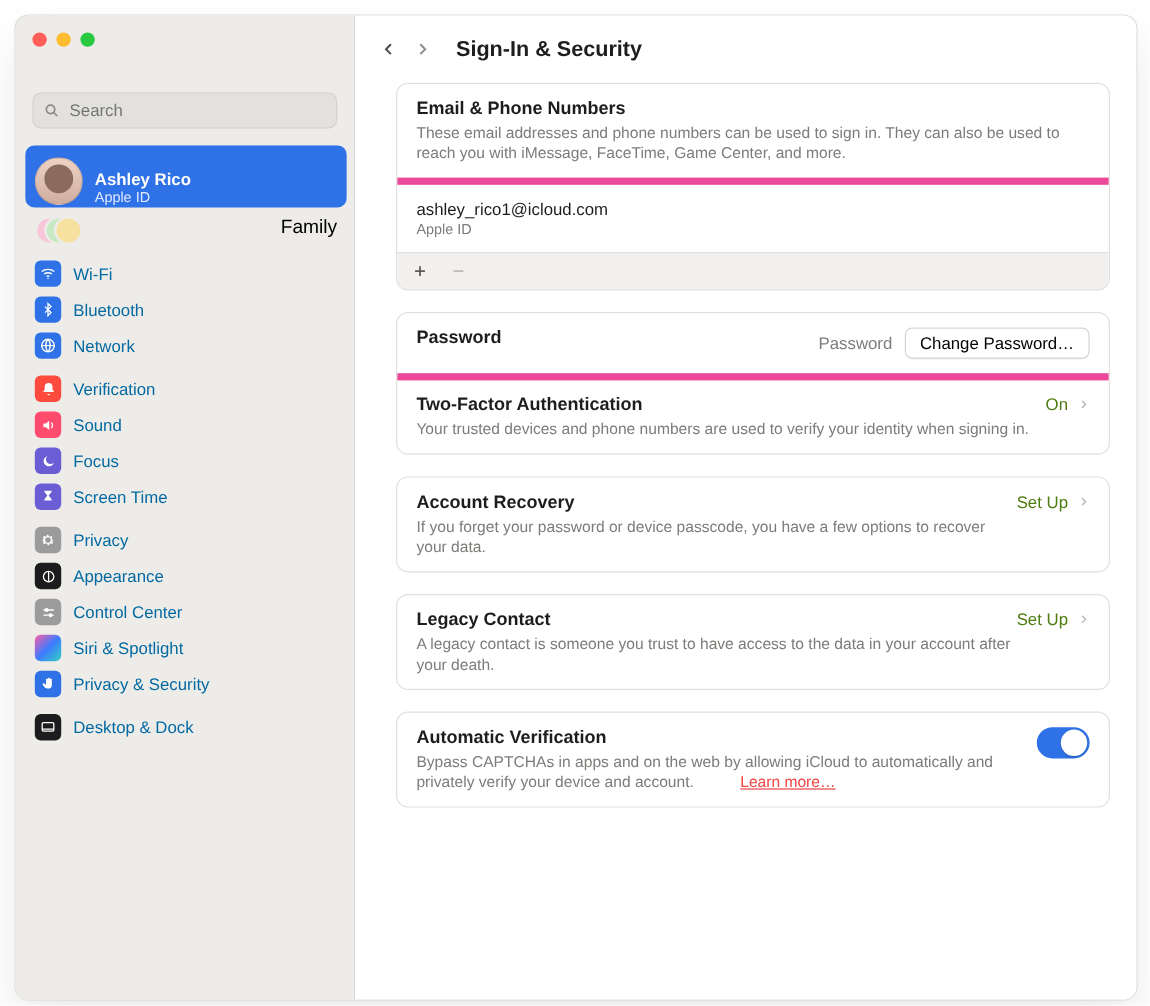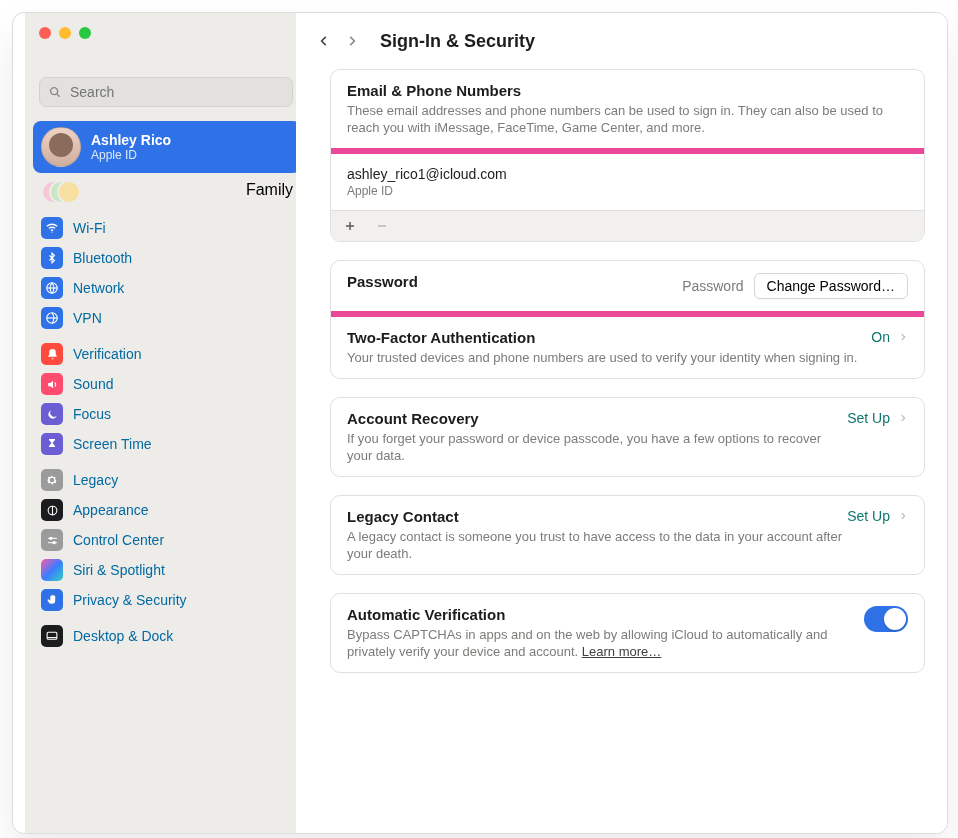--- a/index.html
+++ b/index.html
@@ -1,30 +1,30 @@
 <!DOCTYPE html>
 <html><head>
 <meta charset="utf-8">
 <style>
   html, body { margin:0; padding:0; font-family: -apple-system, "Helvetica Neue", Arial, sans-serif; background:#fff; }
   #wrap { position:relative; width:958px; height:838px; }
   .window { position:absolute; left:12px; top:12px; width:934px; height:820px; background:#fff; border:1px solid #dcdcdc; border-radius:12px; overflow:hidden; box-shadow:0 20px 40px rgba(0,0,0,.08);}
-  .sidebar { position:absolute; left:12px; top:0; bottom:0; width:282px; background:#eeece9; border-right:1px solid #d9d7d4;}
+  .sidebar { position:absolute; left:0; top:0; bottom:0; width:282px; background:#eeece9; border-right:1px solid #d9d7d4;}
   .mainpane { position:absolute; left:283px; top:0; right:0; bottom:0; background:#fff;}
   .traffic { position:absolute; left:14px; top:14px; display:flex; gap:8px;}
   .dot{width:12px;height:12px;border-radius:50%;}
   .dot.red{background:#ff5f57;} .dot.yellow{background:#febc2e;} .dot.green{background:#28c840;}
   .search{ position:absolute; left:14px; top:64px; width:254px; height:30px; background:#e3e1de; border:1px solid #d4d2cf; border-radius:7px; display:flex; align-items:center; padding:0 8px; box-sizing:border-box;}
   .search input{ border:0; background:transparent; outline:0; font-size:14px; color:#7b7a77; width:100%;}
   .search .mag{margin-right:6px;color:#8a8987;}
   .mag svg{display:block;}
 
   .side-list{ position:absolute; left:8px; top:108px; right:6px; bottom:0; overflow:hidden;}
   .sec{ margin-top:6px;}
-  .urow{ display:flex; align-items:center; height:52px; padding:2px 8px; border-radius:8px; box-sizing:border-box;}
+  .urow{ display:flex; align-items:flex-end; height:52px; padding:2px 8px; border-radius:8px; box-sizing:border-box;}
   .urow.sel{ background:#2f71e6; color:#fff;}
   .urow.sel .usub{color:#dfe9fb;}
   .avatar{width:38px;height:38px;border-radius:50%; background:linear-gradient(#eed3c5,#cfae9e); margin-right:10px; border:1px solid rgba(0,0,0,.1); position:relative; overflow:hidden;}
   .avatar::after{content:"";position:absolute;left:7px;top:5px;width:24px;height:24px;border-radius:50%;background:#8b6b5c;}
   .uname{font-size:14px;font-weight:600;line-height:16px;}
   .usub{font-size:12px;color:#6f6e6c;line-height:14px;}
 
   .frow{ display:flex; align-items:center; height:34px; padding:0 8px; border-radius:8px;justify-content:space-between;}
   .ficon{width:30px;height:24px; margin-right:10px; position:relative;}
   .ficon .c1,.ficon .c2,.ficon .c3{position:absolute;width:20px;height:20px;border-radius:50%;border:2px solid #eeece9;}
@@ -61,26 +61,26 @@
   .addbar .btn{width:18px;height:18px;display:flex;align-items:center;justify-content:center;}
   .addbar .btn.dis{color:#bdbbb8;}
 
   .row{display:flex;align-items:flex-start;justify-content:space-between;gap:0;}
   .row .left{flex:1;min-width:0;}
   .rlabel{font-size:14px;color:#7d7c79;white-space:nowrap;display:flex;align-items:center;gap:10px;}
   .macbtn{background:#fff;border:1px solid #d6d5d2;border-radius:6px;padding:4px 12px;font-size:14px;box-shadow:0 1px 0 rgba(0,0,0,.03);}
 
   .chev{color:#bdbcba;display:inline-flex;}
   .chev svg{display:block;}
-  .rvalue{font-size:14px;color:#0f766e;display:flex;align-items:center;gap:8px;white-space:nowrap;}
+  .rvalue{font-size:14px;color:#4d7c0f;display:flex;align-items:center;gap:8px;white-space:nowrap;}
 
   .toggle{width:44px;height:26px;border-radius:13px;background:#2f71e6;position:relative;}
   .toggle::after{content:"";position:absolute;width:22px;height:22px;background:#fff;border-radius:50%;top:2px;right:2px;box-shadow:0 1px 2px rgba(0,0,0,.2);}
 
-  a.link{color:#404040;text-decoration:underline;}
+  a.link{color:#ef4444;text-decoration:underline;margin-left:35px;}
 
 </style>
 </head>
 <body>
 
 <div id="wrap">
   <div class="window">
     <div class="sidebar">
       <div class="traffic">
         <div class="dot red"></div>
@@ -138,30 +138,20 @@
               <span class="icn ic-net">
                 <svg width="14" height="14" viewBox="0 0 24 24" fill="none" stroke="#fff" stroke-width="2">
                   <circle cx="12" cy="12" r="9"></circle>
                   <path d="M3 12h18"></path>
                   <path d="M12 3a14 14 0 0 1 0 18"></path>
                   <path d="M12 3a14 14 0 0 0 0 18"></path>
                 </svg>
               </span>
               <span>Network</span>
             </div>
-          <div class="item last">
-              <span class="icn ic-vpn">
-                <svg width="14" height="14" viewBox="0 0 24 24" fill="none" stroke="#fff" stroke-width="2">
-                  <circle cx="12" cy="12" r="9"></circle>
-                  <path d="M3 12h18"></path>
-                  <path d="M12 3a14 14 0 0 1 0 18"></path>
-                </svg>
-              </span>
-              <span>VPN</span>
-            </div>
         </div>
 
         <div class="sec">
           <div class="item">
               <span class="icn ic-notif">
                 <svg width="13" height="13" viewBox="0 0 24 24" fill="#fff">
                   <path d="M12 2a6 6 0 0 0-6 6v4l-2 3v1h16v-1l-2-3V8a6 6 0 0 0-6-6z"></path>
                   <path d="M10 19a2 2 0 0 0 4 0z"></path>
                 </svg>
               </span>
@@ -194,21 +184,21 @@
             </div>
         </div>
 
         <div class="sec">
           <div class="item">
               <span class="icn ic-general">
                 <svg width="14" height="14" viewBox="0 0 24 24" fill="#fff">
                   <path d="M12 8a4 4 0 1 0 0 8 4 4 0 0 0 0-8zm9 4-2 .5-.8 2 1 1.8-1.4 1.4-1.8-1-2 .8-.5 2h-2l-.5-2-2-.8-1.8 1L4.8 17l1-1.8-.8-2L3 12l2-.5.8-2-1-1.8L6.2 6.3l1.8 1 2-.8.5-2h2l.5 2 2 .8 1.8-1 1.4 1.4-1 1.8.8 2 2 .5z"></path>
                 </svg>
               </span>
-              <span>Legacy</span>
+              <span>Privacy</span>
             </div>
           <div class="item">
               <span class="icn ic-appearance">
                 <svg width="13" height="13" viewBox="0 0 24 24" fill="none" stroke="#fff" stroke-width="2">
                   <circle cx="12" cy="12" r="8"></circle>
                   <path d="M12 4v16"></path>
                 </svg>
               </span>
               <span>Appearance</span>
             </div>

